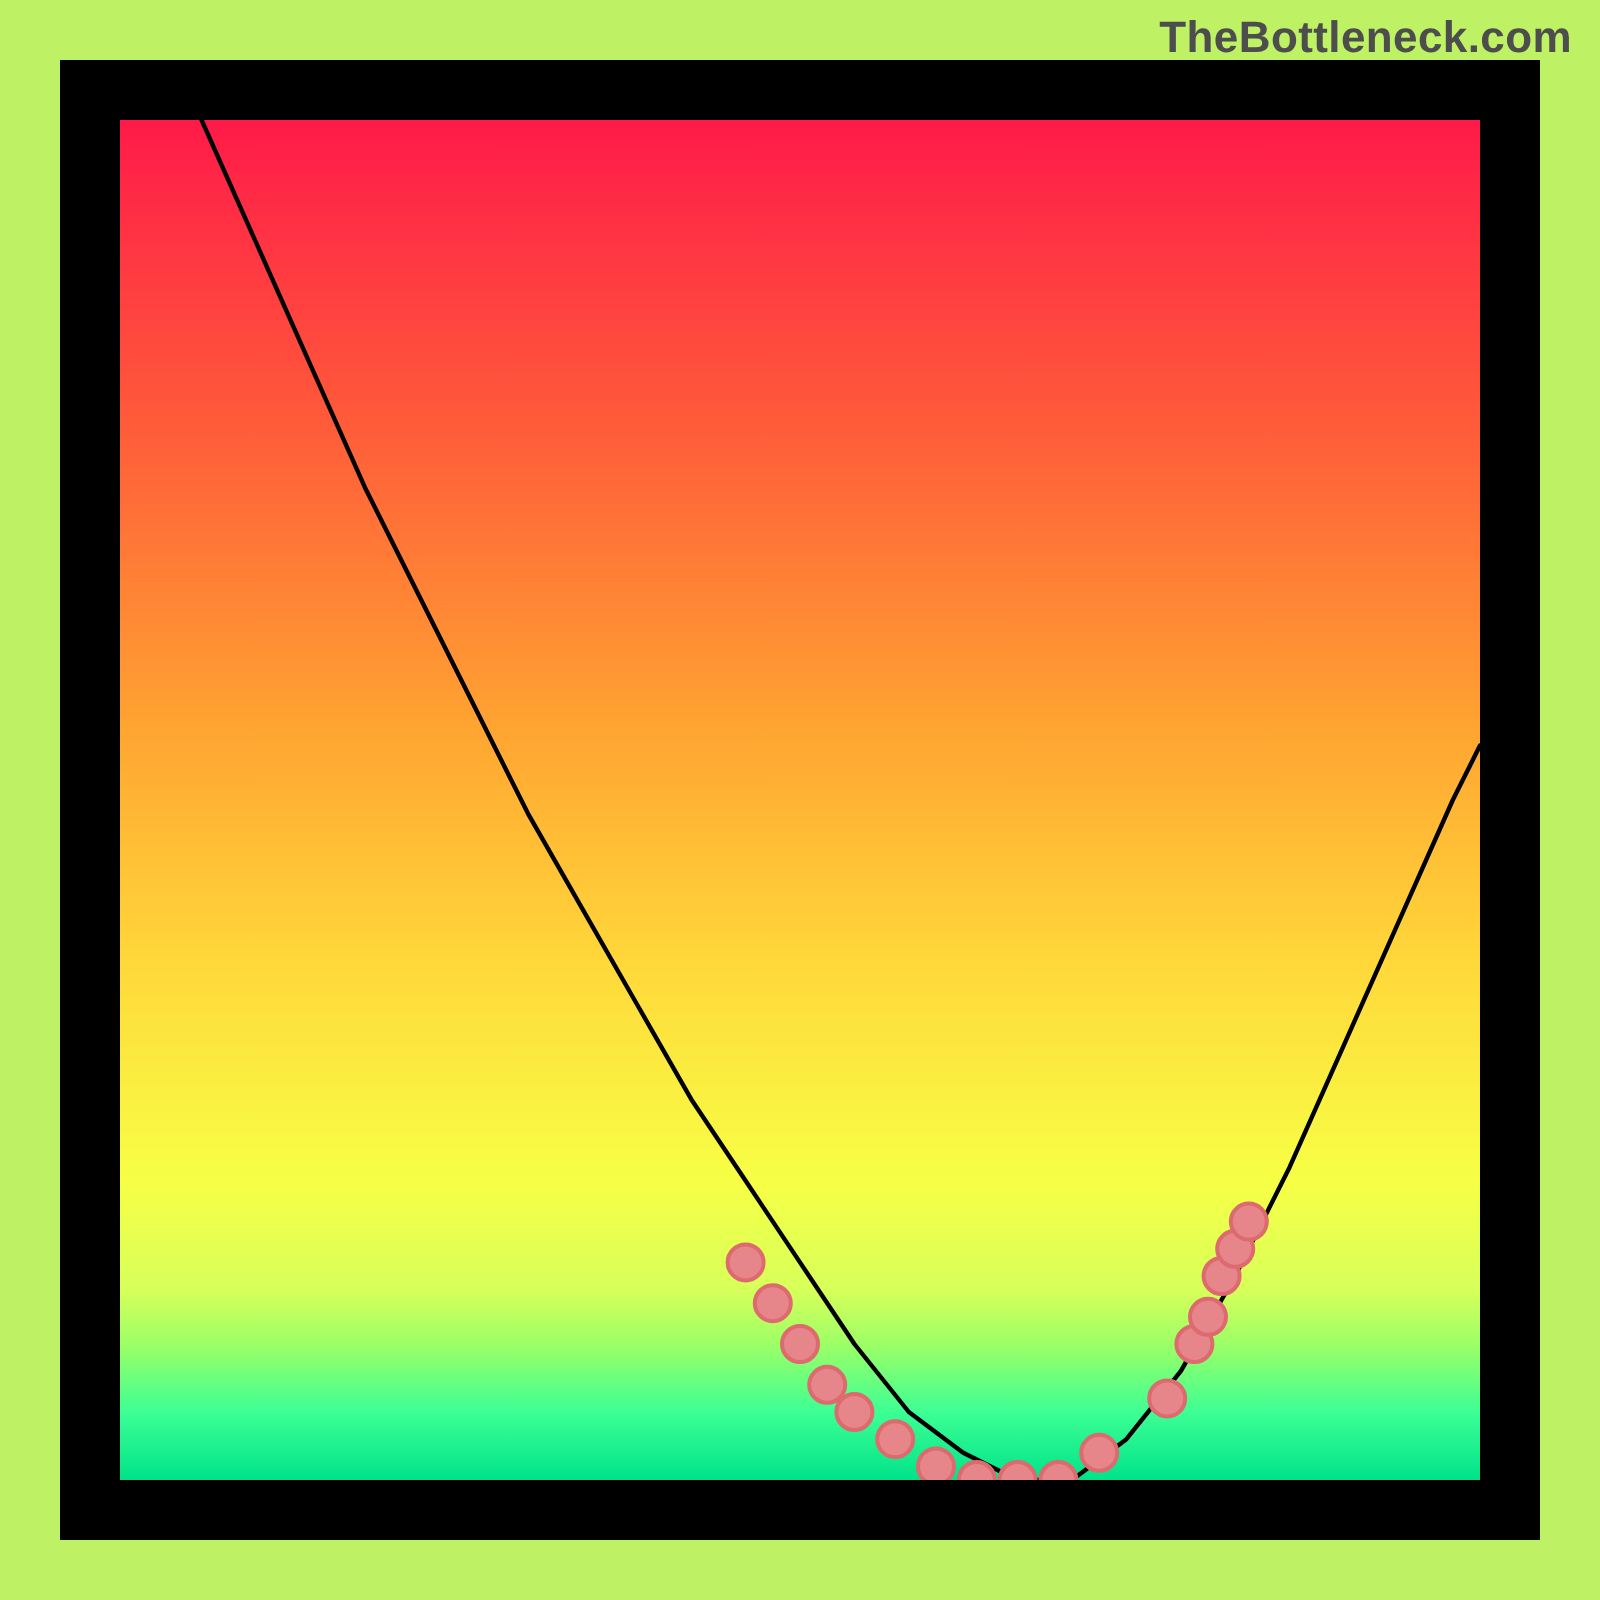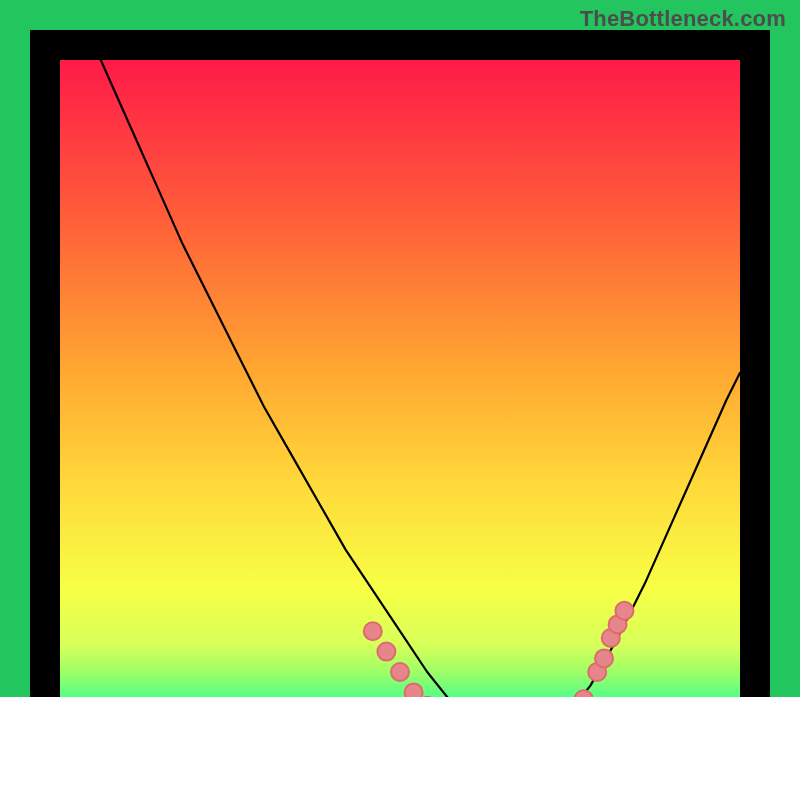--- a/index.html
+++ b/index.html
@@ -4,22 +4,22 @@
 <style>
   body {
     margin: 0;
     padding: 0;
     background: #fff;
     font-family: Arial, Helvetica, sans-serif;
   }
   .stage {
     position: relative;
     width: 800px;
-    height: 697px;
-    background: #22c55e;
+    height: 800px;
+    background: #bef264;
     text-align: center;
   }
   .watermark {
     position: absolute;
     top: 6px;
     right: 14px;
     color: #4d4d4d;
     font-size: 22px;
     font-weight: 600;
     letter-spacing: 0.2px;

